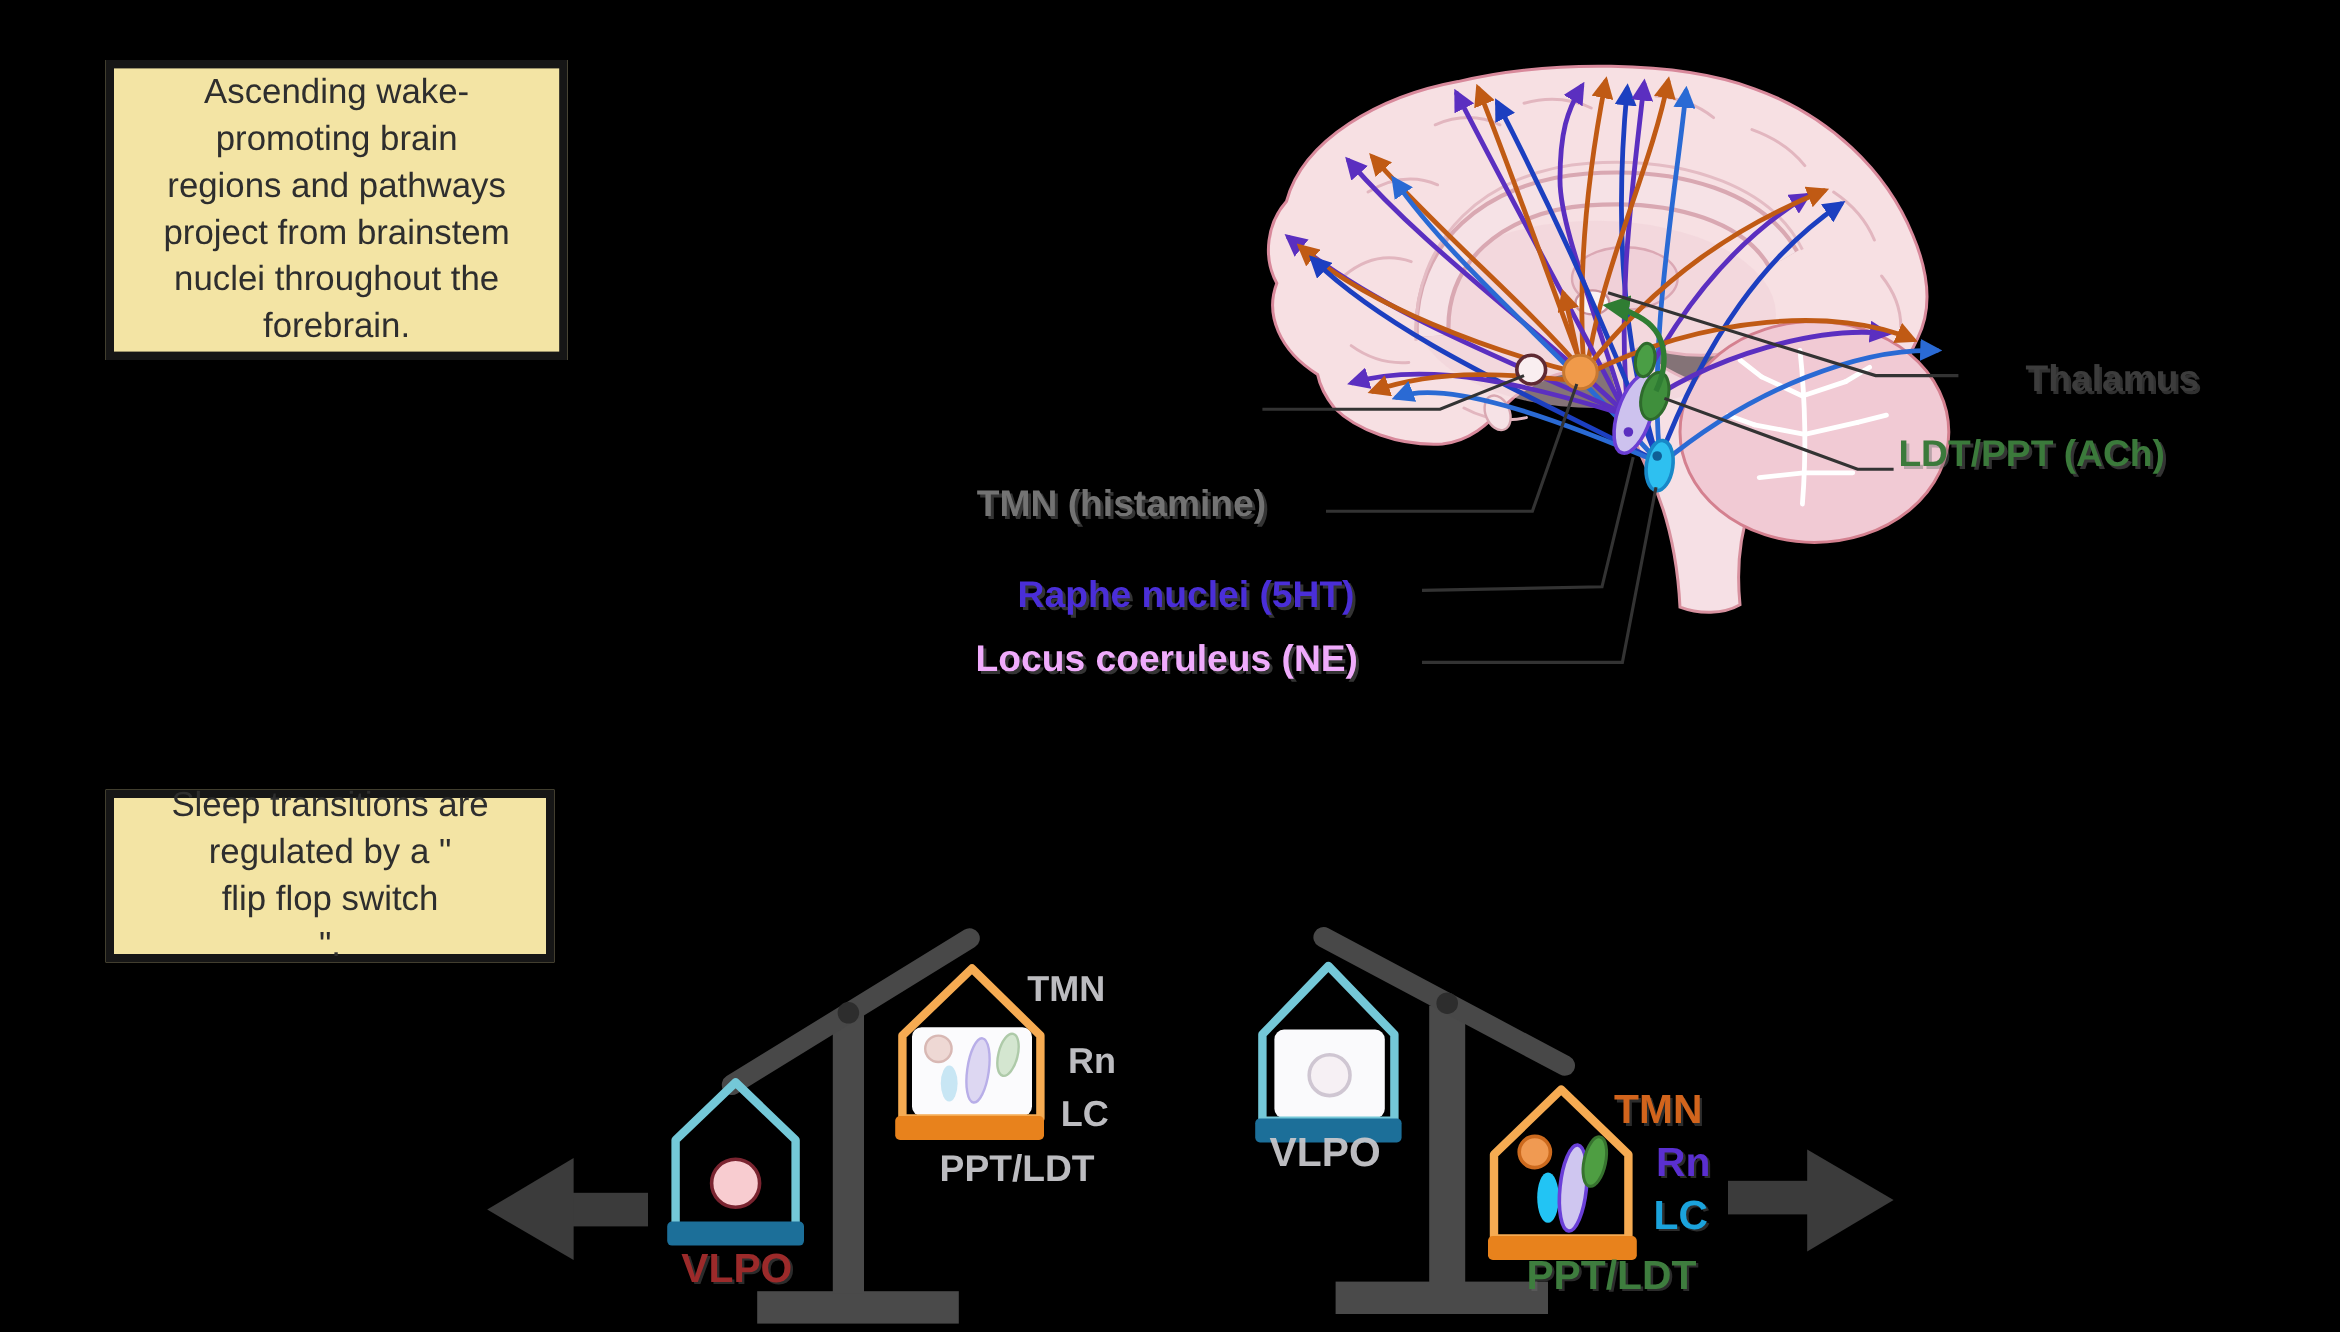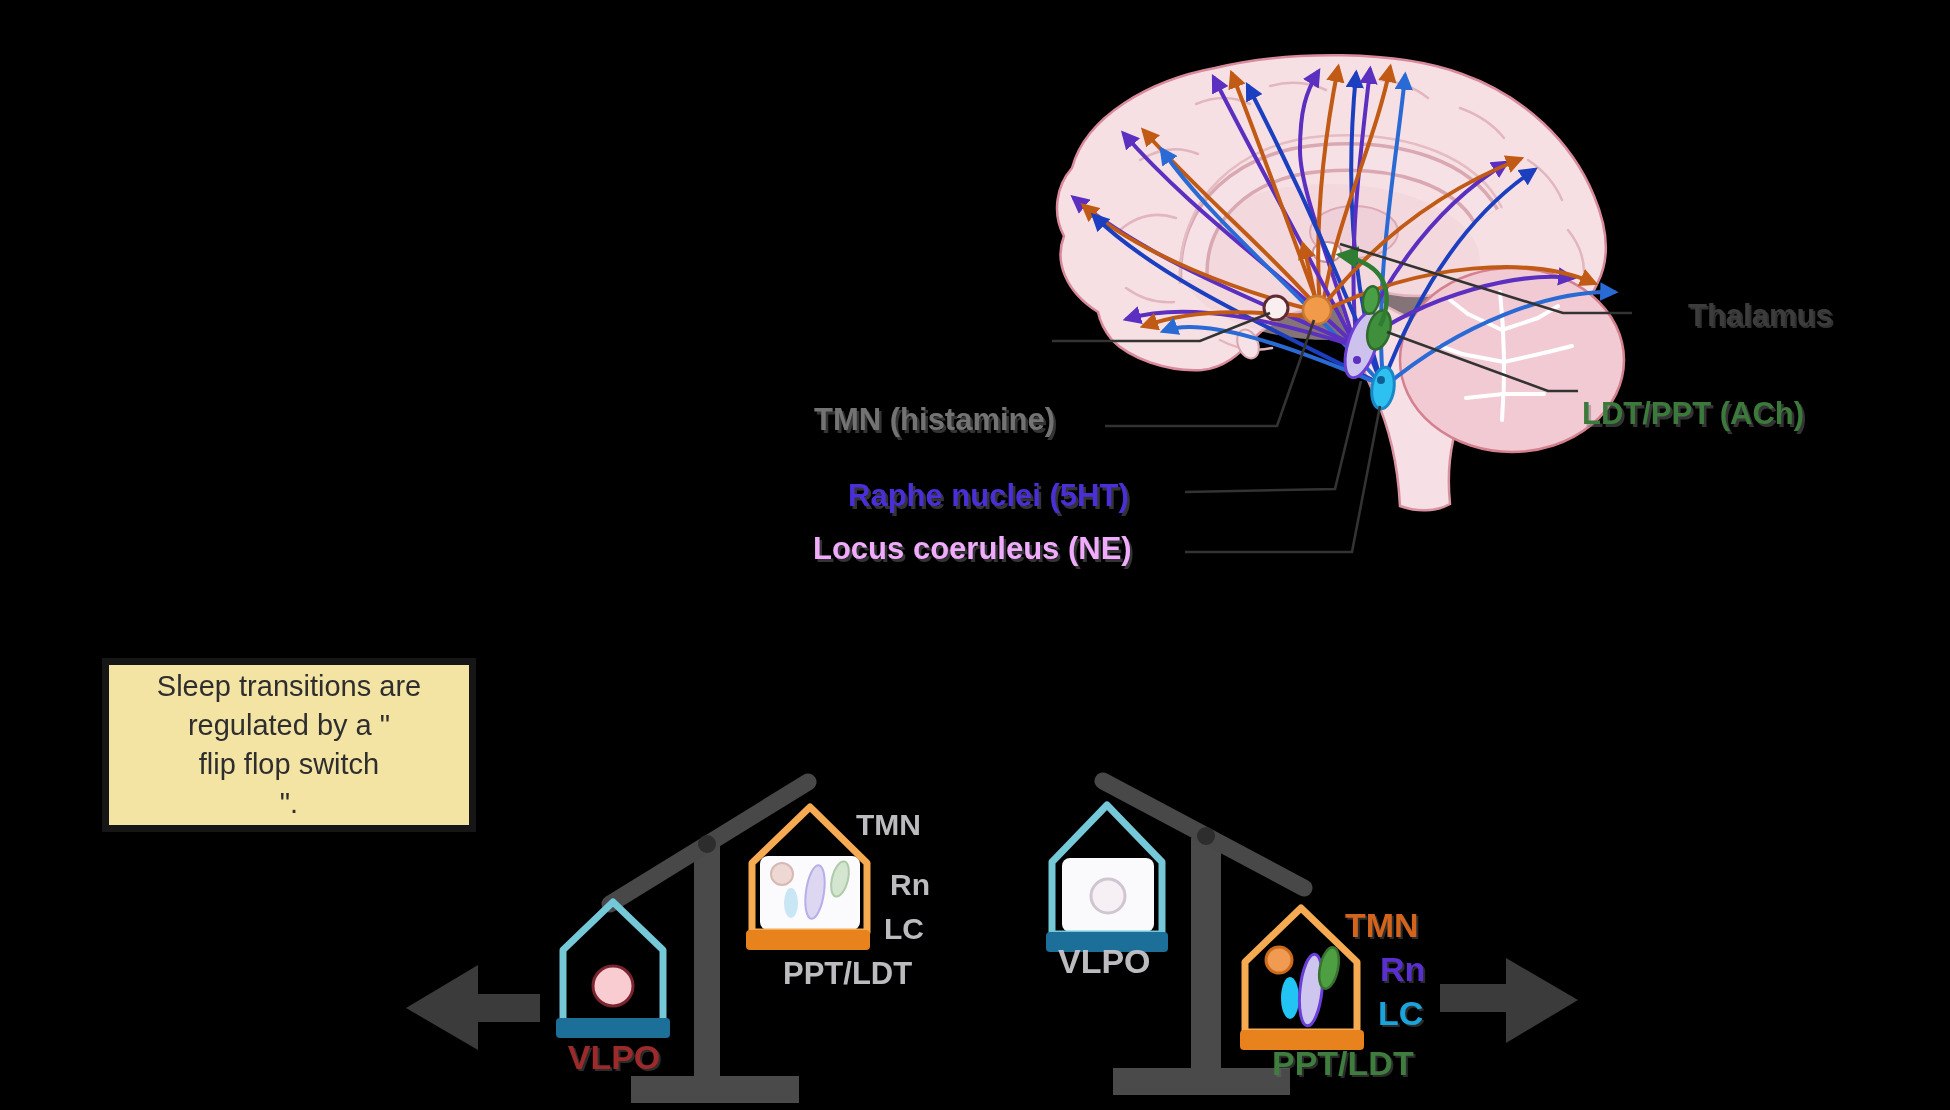--- a/index.html
+++ b/index.html
@@ -201,32 +201,40 @@
         <ellipse cx="1329" cy="968" rx="9" ry="21" transform="rotate(12 1329 968)" fill="#4e9e42" stroke="#37732f" stroke-width="2.5"></ellipse>
       </g>
 
       <g fill="#3b3b3b">
         <rect x="1440" y="984" width="70" height="28"></rect>
         <polygon points="1506,958 1506,1043 1578,1000"></polygon>
       </g>
     </g>
   </svg>
 
-
-  <div class="note rich" style="left:88px;top:658px;width:374px;height:174px;padding:0 2px;margin-left:14px;">
+  <div class="note" style="left:88px;top:50px;width:385px;height:250px;">
+      <div>Ascending wake-</div>
+      <div>promoting brain</div>
+      <div>regions and pathways</div>
+      <div>project from brainstem</div>
+      <div>nuclei throughout the</div>
+      <div>forebrain.</div>
+    </div>
+
+  <div class="note rich" style="left:88px;top:658px;width:374px;height:144px;padding:0 2px;">
       <span>Sleep transitions are regulated by a "</span>
       <span class="b">flip flop switch</span>
       <span>".</span>
     </div>
 
   <div class="blabel" style="left:814px;top:402px;color:#737373;">TMN (histamine)</div>
   <div class="blabel" style="left:848px;top:478px;color:#4a2ed8;text-align:right;">Raphe nuclei (5HT)</div>
   <div class="blabel" style="left:813px;top:531px;color:#f0abfc;">Locus coeruleus (NE)</div>
   <div class="blabel" style="left:1640px;top:298px;color:#3c3c3c;text-shadow:2px 2px 0 rgba(90,90,90,0.55);margin-left:48px;">Thalamus</div>
-  <div class="blabel" style="left:1582px;top:396px;color:#3b7a3b;">LDT/PPT (ACh)</div>
+  <div class="blabel" style="left:1582px;top:360px;color:#3b7a3b;">LDT/PPT (ACh)</div>
 
   <div class="slabel" style="left:558px;top:1038px;width:112px;text-align:center;color:#9c2a2a;">VLPO</div>
   <div class="slabel ghost" style="left:856px;top:808px;font-size:30px;">TMN</div>
   <div class="slabel ghost" style="left:890px;top:868px;font-size:30px;">Rn</div>
   <div class="slabel ghost" style="left:884px;top:912px;font-size:30px;">LC</div>
   <div class="slabel ghost" style="left:783px;top:956px;font-size:31px;">PPT/LDT</div>
 
   <div class="slabel ghost" style="left:1058px;top:942px;font-size:34px;">VLPO</div>
   <div class="slabel" style="left:1345px;top:906px;color:#d2641c;">TMN</div>
   <div class="slabel" style="left:1380px;top:950px;color:#5a2fd0;">Rn</div>

